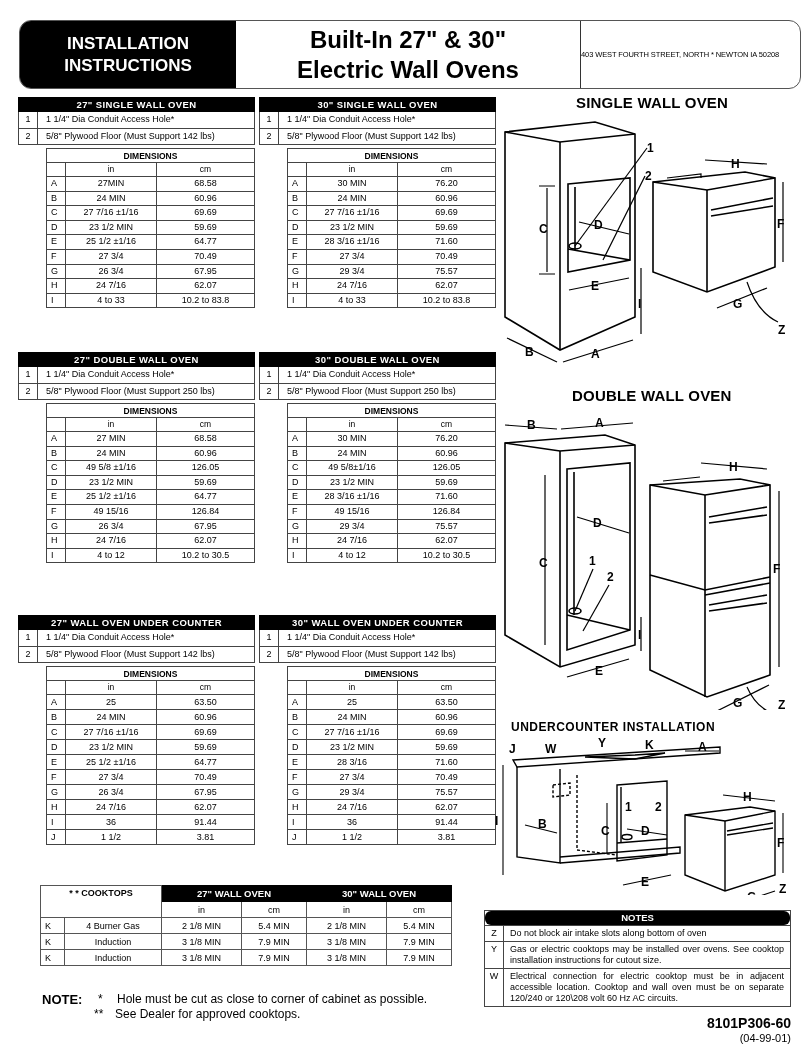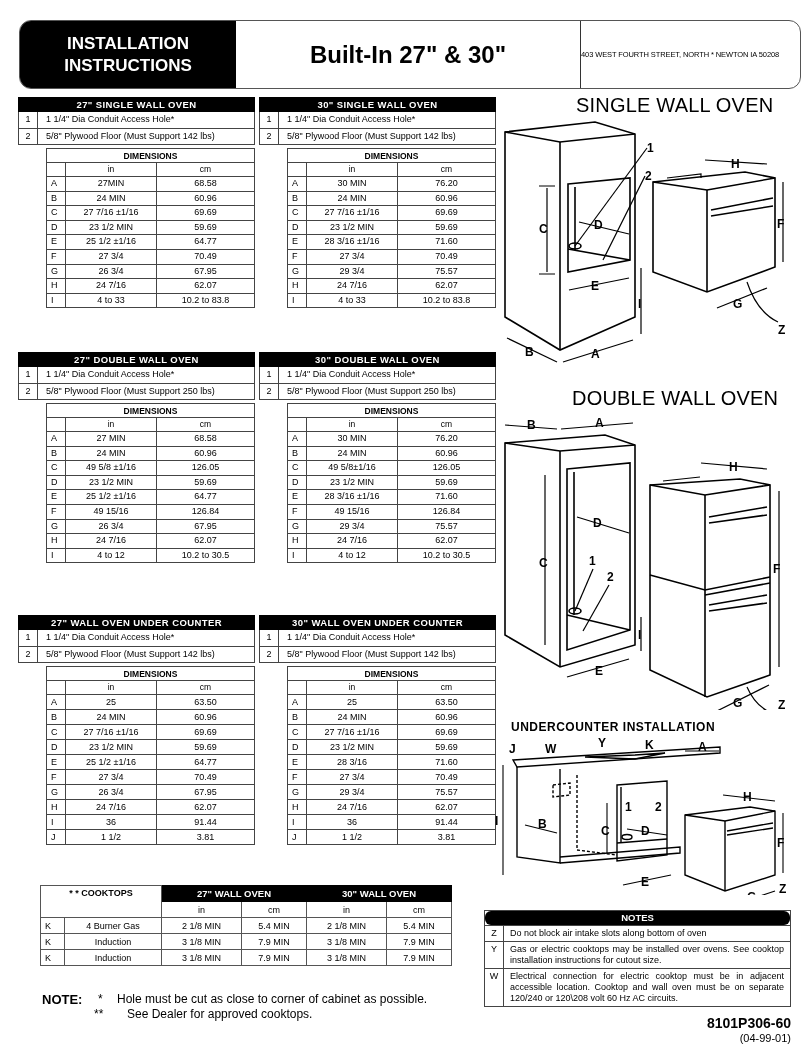--- a/index.html
+++ b/index.html
@@ -27,21 +27,21 @@
 
   .dims { margin-top: 3px; border: 1px solid #444; margin-left: 28px; }
   .dims-title { text-align: center; font-weight: bold; font-size: 8.5px; height: 14px; line-height: 14px; border-bottom: 1px solid #444; }
   .dim-row { display: flex; font-size: 9px; border-top: 1px solid #444; }
   .dim-row.hdr { border-top: none; height: 13px; line-height: 13px; font-size: 8.5px; }
   .dim-row .k { width: 19px; padding-left: 4px; border-right: 1px solid #444; }
   .dim-row .in { width: 91px; text-align: center; border-right: 1px solid #444; white-space: nowrap; }
   .dim-row .cm { flex: 1; text-align: center; white-space: nowrap; }
 
   
-  .dg-title { position: absolute; font-weight: normal; font-size: 20px; letter-spacing: 0.2px; }
+  .dg-title { position: absolute; font-weight: bold; font-size: 15px; letter-spacing: 0.2px; }
   .dg-title.small { font-size: 12px; font-weight: 900; letter-spacing: 0.5px; }
   svg.diagram { position: absolute; }
   svg.diagram text { font-family: "Liberation Sans", sans-serif; font-weight: bold; font-size: 12px; }
 
   
   .cook { position: absolute; left: 40px; top: 885px; width: 412px; border-collapse: collapse; font-size: 9px; }
   .cook td { border: 1px solid #555; height: 16px; text-align: center; white-space: nowrap; }
   .cook .blk { background: #000; color: #fff; font-weight: bold; font-size: 9.5px; border-color: #000; }
   .cook .k { width: 24px; text-align: left; padding-left: 4px; }
 
@@ -61,20 +61,21 @@
 </head>
 <body>
 
 <div class="header">
   <div class="hdr-black">
     <span>INSTALLATION</span>
     <span>INSTRUCTIONS</span>
   </div>
   <div class="hdr-title">
     <span>Built-In  27" &amp; 30"</span>
+    <span>Electric Wall Ovens</span>
   </div>
   <div class="hdr-addr">403 WEST FOURTH STREET, NORTH  *  NEWTON IA 50208</div>
 </div>
 
 <div id="blocks">
     <div class="block" style="left: 18px; top: 97px;">
     <div class="t-head">27"  SINGLE WALL OVEN</div>
     <div class="t-items">
         <div class="t-item">
           <div class="n">1</div>
@@ -669,21 +670,21 @@
 </tbody>
   </table>
 
 <div class="note-line" style="left:42px; top:992px;">
   <b>NOTE:</b>
   <span style="position:absolute; left:56px;">*</span>
   <span style="position:absolute; left:75px;">Hole must be cut as close to corner of cabinet as possible.</span>
 </div>
 <div class="note-line" style="left:42px; top:1007px;">
   <span style="position:absolute; left:52px;">**</span>
-  <span style="position:absolute; left:85px;">See Dealer for approved cooktops.</span>
+  <span style="position:absolute; left:73px;">See Dealer for approved cooktops.</span>
 </div>
 
 <div class="notes">
   <div class="notes-head">NOTES</div>
   <div class="notes-row">
     <div class="k">Z</div>
     <div class="d">Do not block air intake slots along bottom of oven</div>
   </div>
   <div class="notes-row">
     <div class="k">Y</div>

